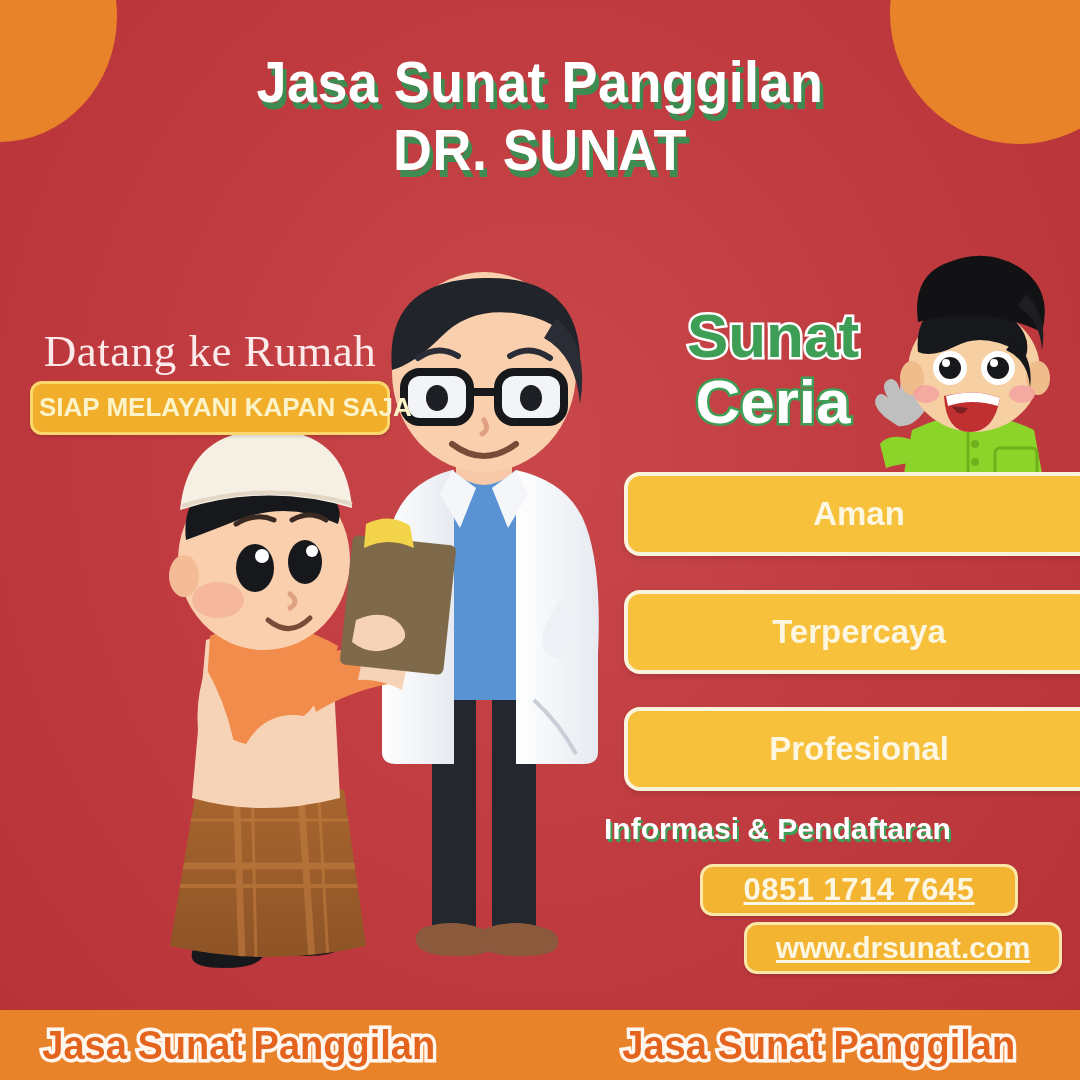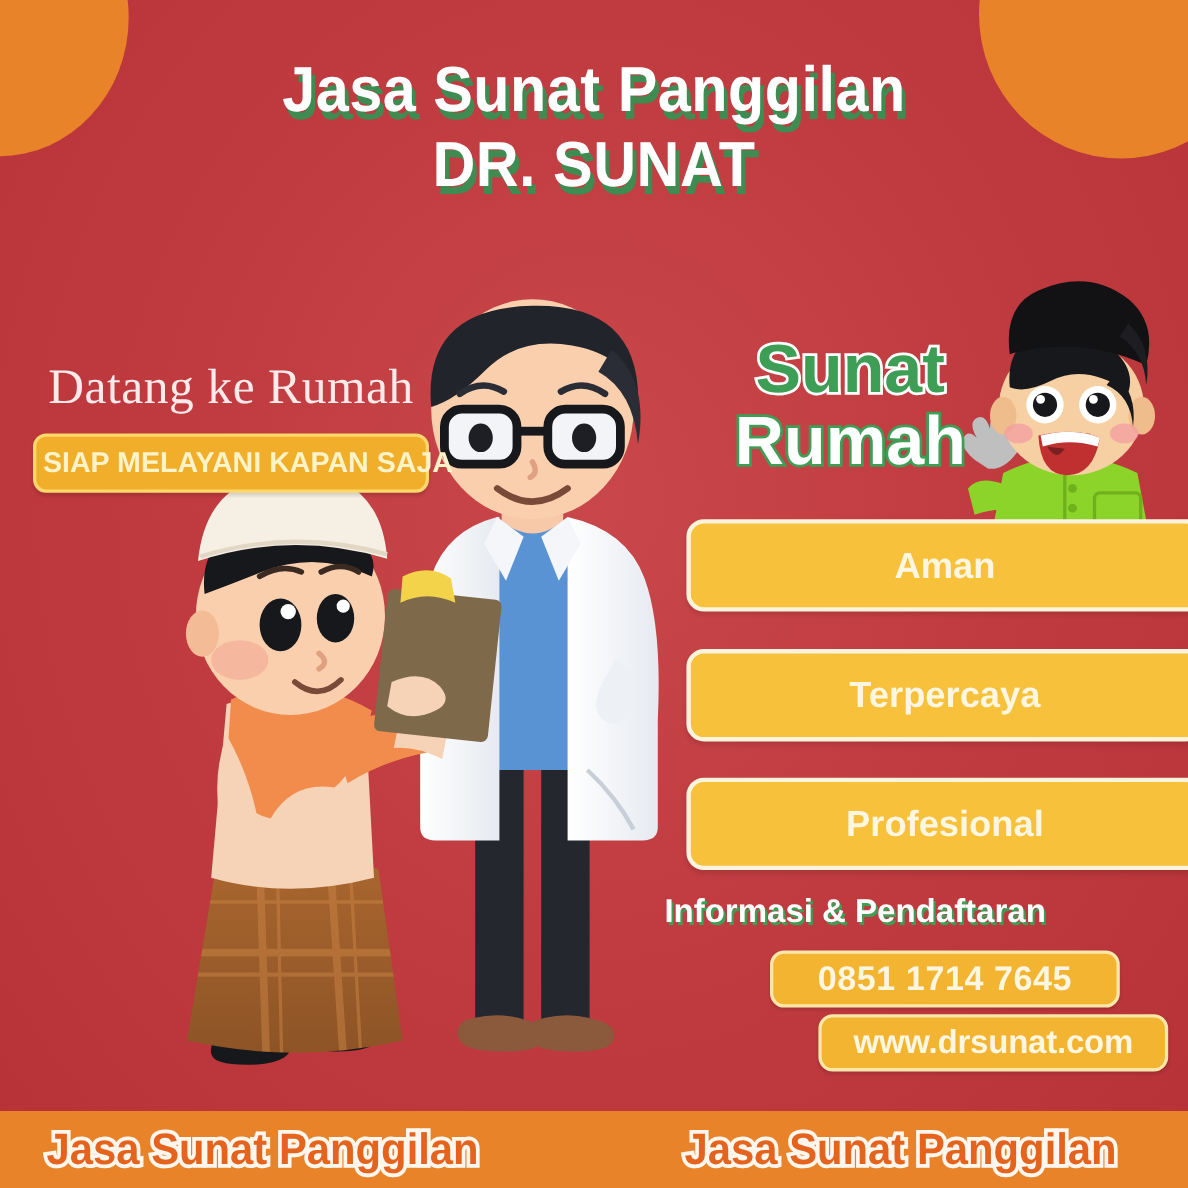--- a/index.html
+++ b/index.html
@@ -23,21 +23,21 @@
   .headline .l1{display:block;font-size:58px;transform:scaleX(.93);}
   .headline .l2{display:block;font-size:58px;margin-top:9px;transform:scaleX(.93);}
 
   
   .left-copy{position:absolute;left:30px;top:325px;width:360px;text-align:center;}
   .serif-line{
     font-family:Liberation Serif, serif;font-size:45px;color:#FCE9EA;
     letter-spacing:.5px;white-space:nowrap;
   }
   .badge-ready{
-    margin-top:17px;background:#F0AE2B;border:3px solid #FBD76C;border-radius:12px;
+    margin-top:4px;background:#F0AE2B;border:3px solid #FBD76C;border-radius:12px;
     padding:8px 6px 9px;color:#FDF3C8;font-size:26px;font-weight:bold;white-space:nowrap;
     box-shadow:0 2px 3px rgba(0,0,0,.12);
   }
 
   
   .sunat-ceria{position:absolute;left:643px;top:305px;width:260px;text-align:center;line-height:1.0;}
   .sc-1{
     display:block;font-size:62px;font-weight:bold;color:#3E9E55;
     -webkit-text-stroke:5px #FFFFFF;paint-order:stroke fill;
   }
@@ -58,21 +58,21 @@
   .pill-3{top:707px;}
 
   .info-head{
     position:absolute;left:604px;right:10px;top:812px;text-align:left;
     color:#FFFFFF;font-size:30px;font-weight:bold;
     text-shadow:2px 3px 0 #3E9E55;white-space:nowrap;
   }
   .contact{
     position:absolute;background:#F3B431;border:3px solid #FBE7A8;border-radius:13px;
     display:flex;align-items:center;justify-content:center;
-    color:#FDF6E0;font-weight:bold;box-shadow:0 2px 3px rgba(0,0,0,.12);
+    color:#FDF6E0;font-weight:bold;box-shadow:0 2px 3px rgba(0,0,0,.12);text-decoration:underline;
   }
   .contact-phone{left:700px;width:312px;top:864px;height:46px;font-size:31px;letter-spacing:.5px;}
   .contact-web{left:744px;width:312px;top:922px;height:46px;font-size:30px;letter-spacing:-.2px;}
 
   
   .footer{
     position:absolute;left:0;right:0;bottom:0;height:70px;background:#E8832A;
     display:flex;align-items:center;
   }
   .footer span{
@@ -246,21 +246,21 @@
     <span class="l2">DR. SUNAT</span>
   </div>
 
   <div class="left-copy">
     <div class="serif-line">Datang ke Rumah</div>
     <div class="badge-ready">SIAP MELAYANI KAPAN SAJA</div>
   </div>
 
   <div class="sunat-ceria">
     <span class="sc-1">Sunat</span>
-    <span class="sc-2">Rumah</span>
+    <span class="sc-2">Ceria</span>
   </div>
 
   <div class="pill pill-1">Aman</div>
   <div class="pill pill-2">Terpercaya</div>
   <div class="pill pill-3">Profesional</div>
 
   <div class="info-head">Informasi &amp; Pendaftaran</div>
   <div class="contact contact-phone">0851 1714 7645</div>
   <div class="contact contact-web">www.drsunat.com</div>
 

